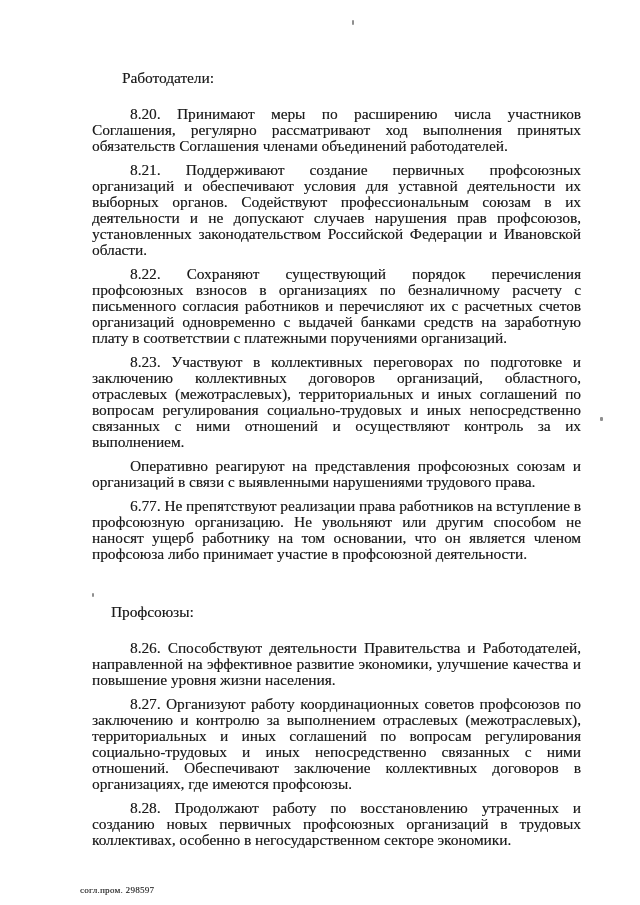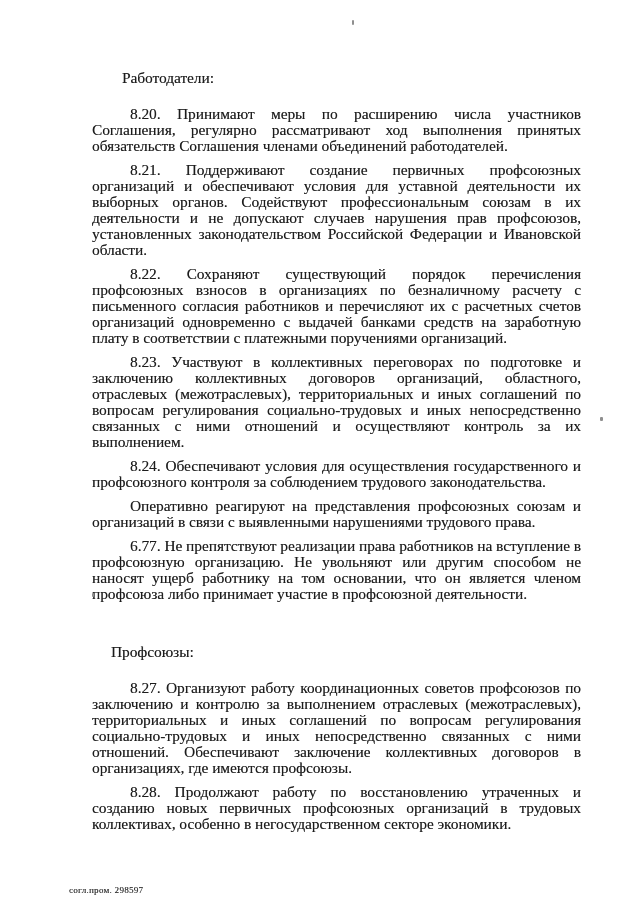--- a/index.html
+++ b/index.html
@@ -37,21 +37,21 @@
   .section + .section .section-heading {
     margin-top: 42px;
     margin-left: 27px;
   }
   .para {
     margin: 8px;
     text-indent: 38px;
   }
   .footer-note {
     position: absolute;
-    left: 69px;
+    left: 80px;
     top: 885px;
     font-family: "Liberation Serif", "DejaVu Serif", serif;
     font-size: 9px;
     letter-spacing: 0.3px;
     color: #2a2a2a;
     text-shadow: 0.2px 0 0 rgba(40,40,40,0.5);
   }
   .speck {
     position: absolute;
     border-radius: 1px;
@@ -62,26 +62,26 @@
 
 <div class="page">
 
   <div class="text-block" id="sections-root">
       <div class="section">
     <p class="section-heading">Работодатели:</p>
   <p class="para">8.20. Принимают меры по расширению числа участников Соглашения, регулярно рассматривают ход выполнения принятых обязательств Соглашения членами объединений работодателей.</p>
         <p class="para">8.21. Поддерживают создание первичных профсоюзных организаций и обеспечивают условия для уставной деятельности их выборных органов. Содействуют профессиональным союзам в их деятельности и не допускают случаев нарушения прав профсоюзов, установленных законодательством Российской Федерации и Ивановской области.</p>
         <p class="para">8.22. Сохраняют существующий порядок перечисления профсоюзных взносов в организациях по безналичному расчету с письменного согласия работников и перечисляют их с расчетных счетов организаций одновременно с выдачей банками средств на заработную плату в соответствии с платежными поручениями организаций.</p>
         <p class="para">8.23. Участвуют в коллективных переговорах по подготовке и заключению коллективных договоров организаций, областного, отраслевых (межотраслевых), территориальных и иных соглашений по вопросам регулирования социально-трудовых и иных непосредственно связанных с ними отношений и осуществляют контроль за их выполнением.</p>
-        <p class="para">8.24. Обеспечивают условия для осуществления государственного и профсоюзного контроля за соблюдением трудового законодательства.</p>
         <p class="para">Оперативно реагируют на представления профсоюзных союзам и организаций в связи с выявленными нарушениями трудового права.</p>
         <p class="para">6.77. Не препятствуют реализации права работников на вступление в профсоюзную организацию. Не увольняют или другим способом не наносят ущерб работнику на том основании, что он является членом профсоюза либо принимает участие в профсоюзной деятельности.</p>
       </div>
       <div class="section">
     <p class="section-heading">Профсоюзы:</p>
+  <p class="para">8.26. Способствуют деятельности Правительства и Работодателей, направленной на эффективное развитие экономики, улучшение качества и повышение уровня жизни населения.</p>
         <p class="para">8.27. Организуют работу координационных советов профсоюзов по заключению и контролю за выполнением отраслевых (межотраслевых), территориальных и иных соглашений по вопросам регулирования социально-трудовых и иных непосредственно связанных с ними отношений. Обеспечивают заключение коллективных договоров в организациях, где имеются профсоюзы.</p>
         <p class="para">8.28. Продолжают работу по восстановлению утраченных и созданию новых первичных профсоюзных организаций в трудовых коллективах, особенно в негосударственном секторе экономики.</p>
       </div>
     </div>
 
   <div class="footer-note">согл.пром. 298597</div>
 
   <div id="specks-root">
       <div class="speck" style="left: 352px; top: 20px; width: 2px; height: 5px; background: rgb(143, 143, 143);"></div>
       <div class="speck" style="left: 92px; top: 593px; width: 2px; height: 4px; background: rgb(143, 143, 143);"></div>

